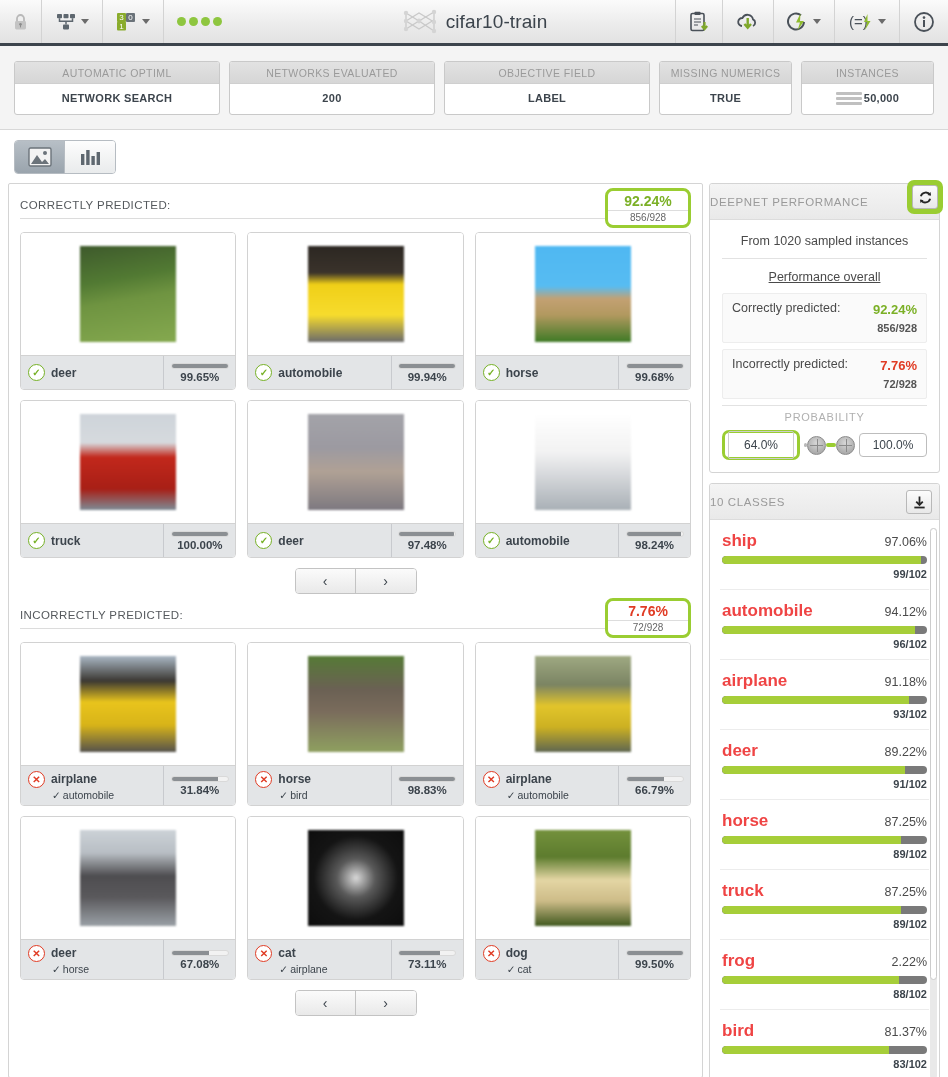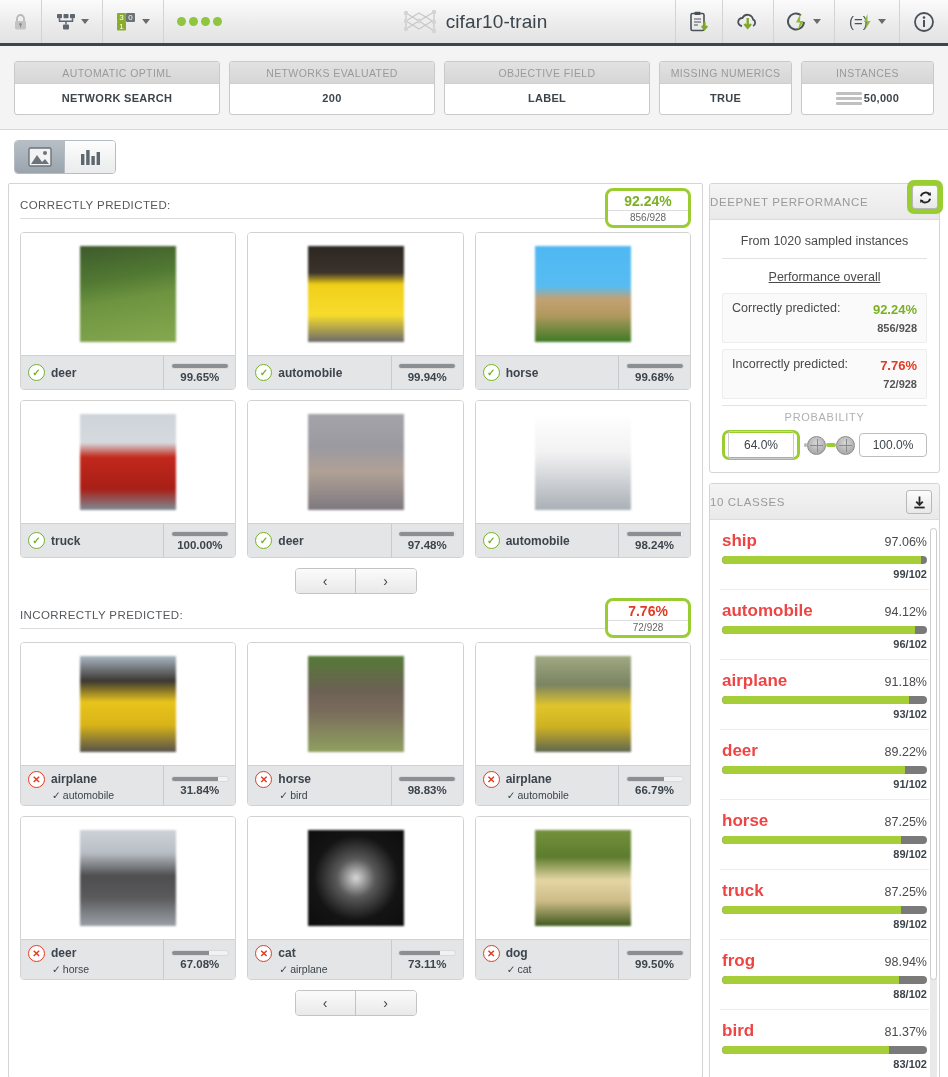--- a/index.html
+++ b/index.html
@@ -816,21 +816,21 @@
             </div>
           <div class="cls-track">
               <div class="cls-fill" style="width:87.25%"></div>
             </div>
           <div class="cls-sub">89/102</div>
         </div>
 
         <div class="cls">
           <div class="cls-top">
               <span class="cls-name">frog</span>
-              <span class="cls-pct">98.94%</span>
+              <span class="cls-pct">2.22%</span>
             </div>
           <div class="cls-track">
               <div class="cls-fill" style="width:86.27%"></div>
             </div>
           <div class="cls-sub">88/102</div>
         </div>
 
         <div class="cls">
           <div class="cls-top">
               <span class="cls-name">bird</span>

